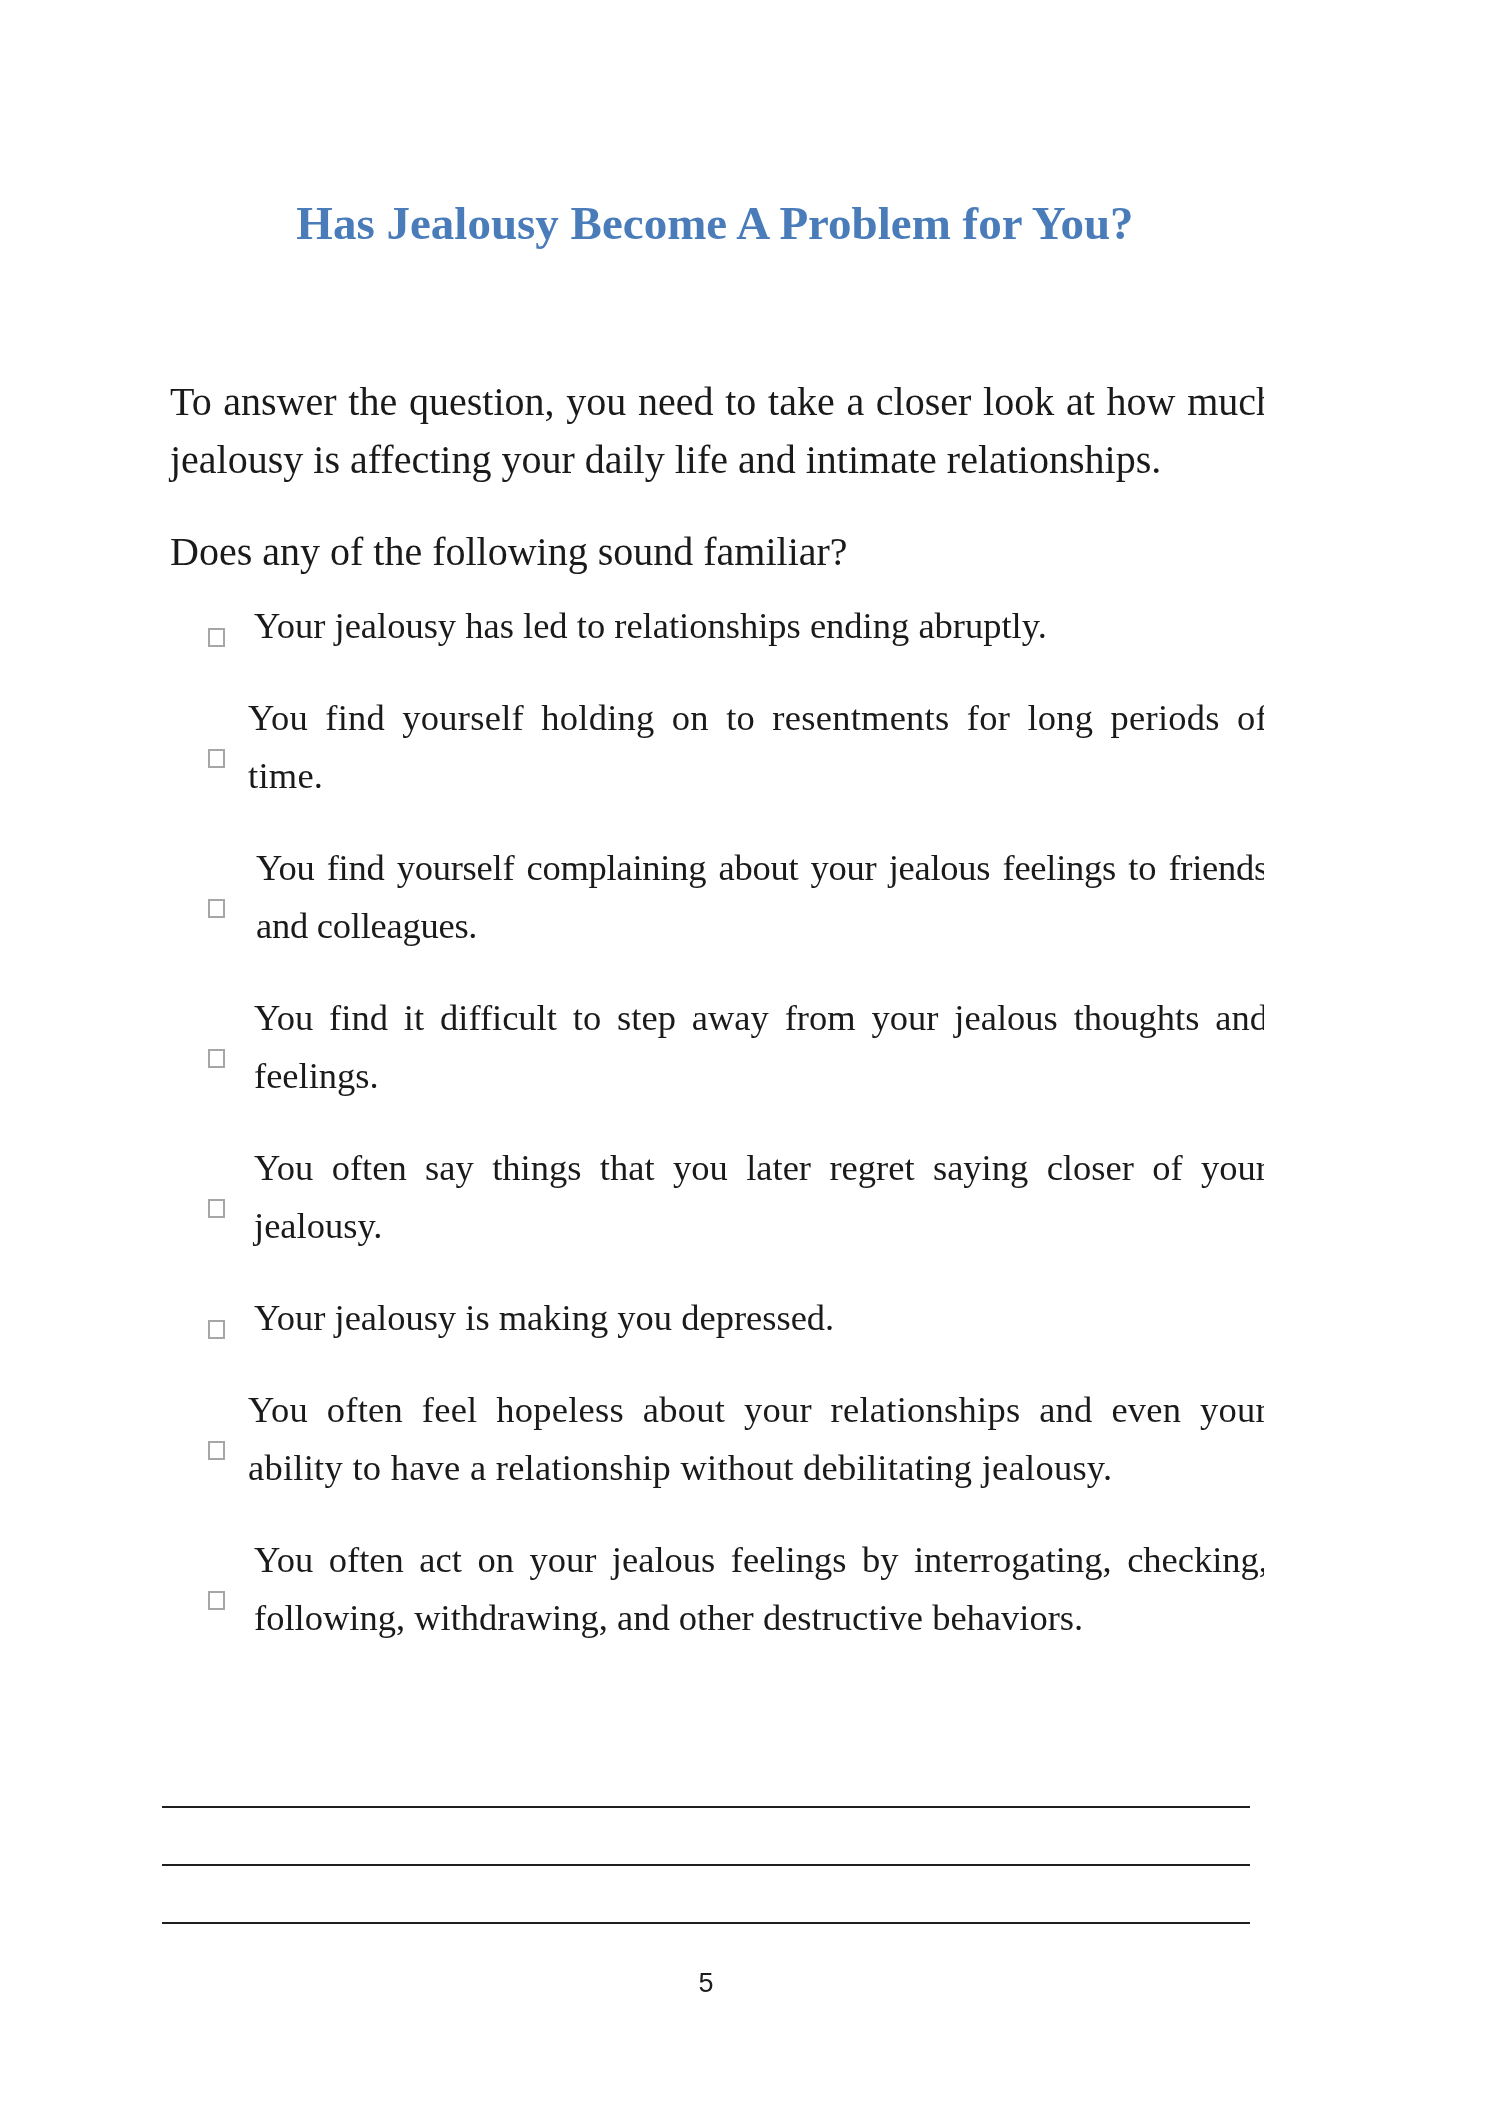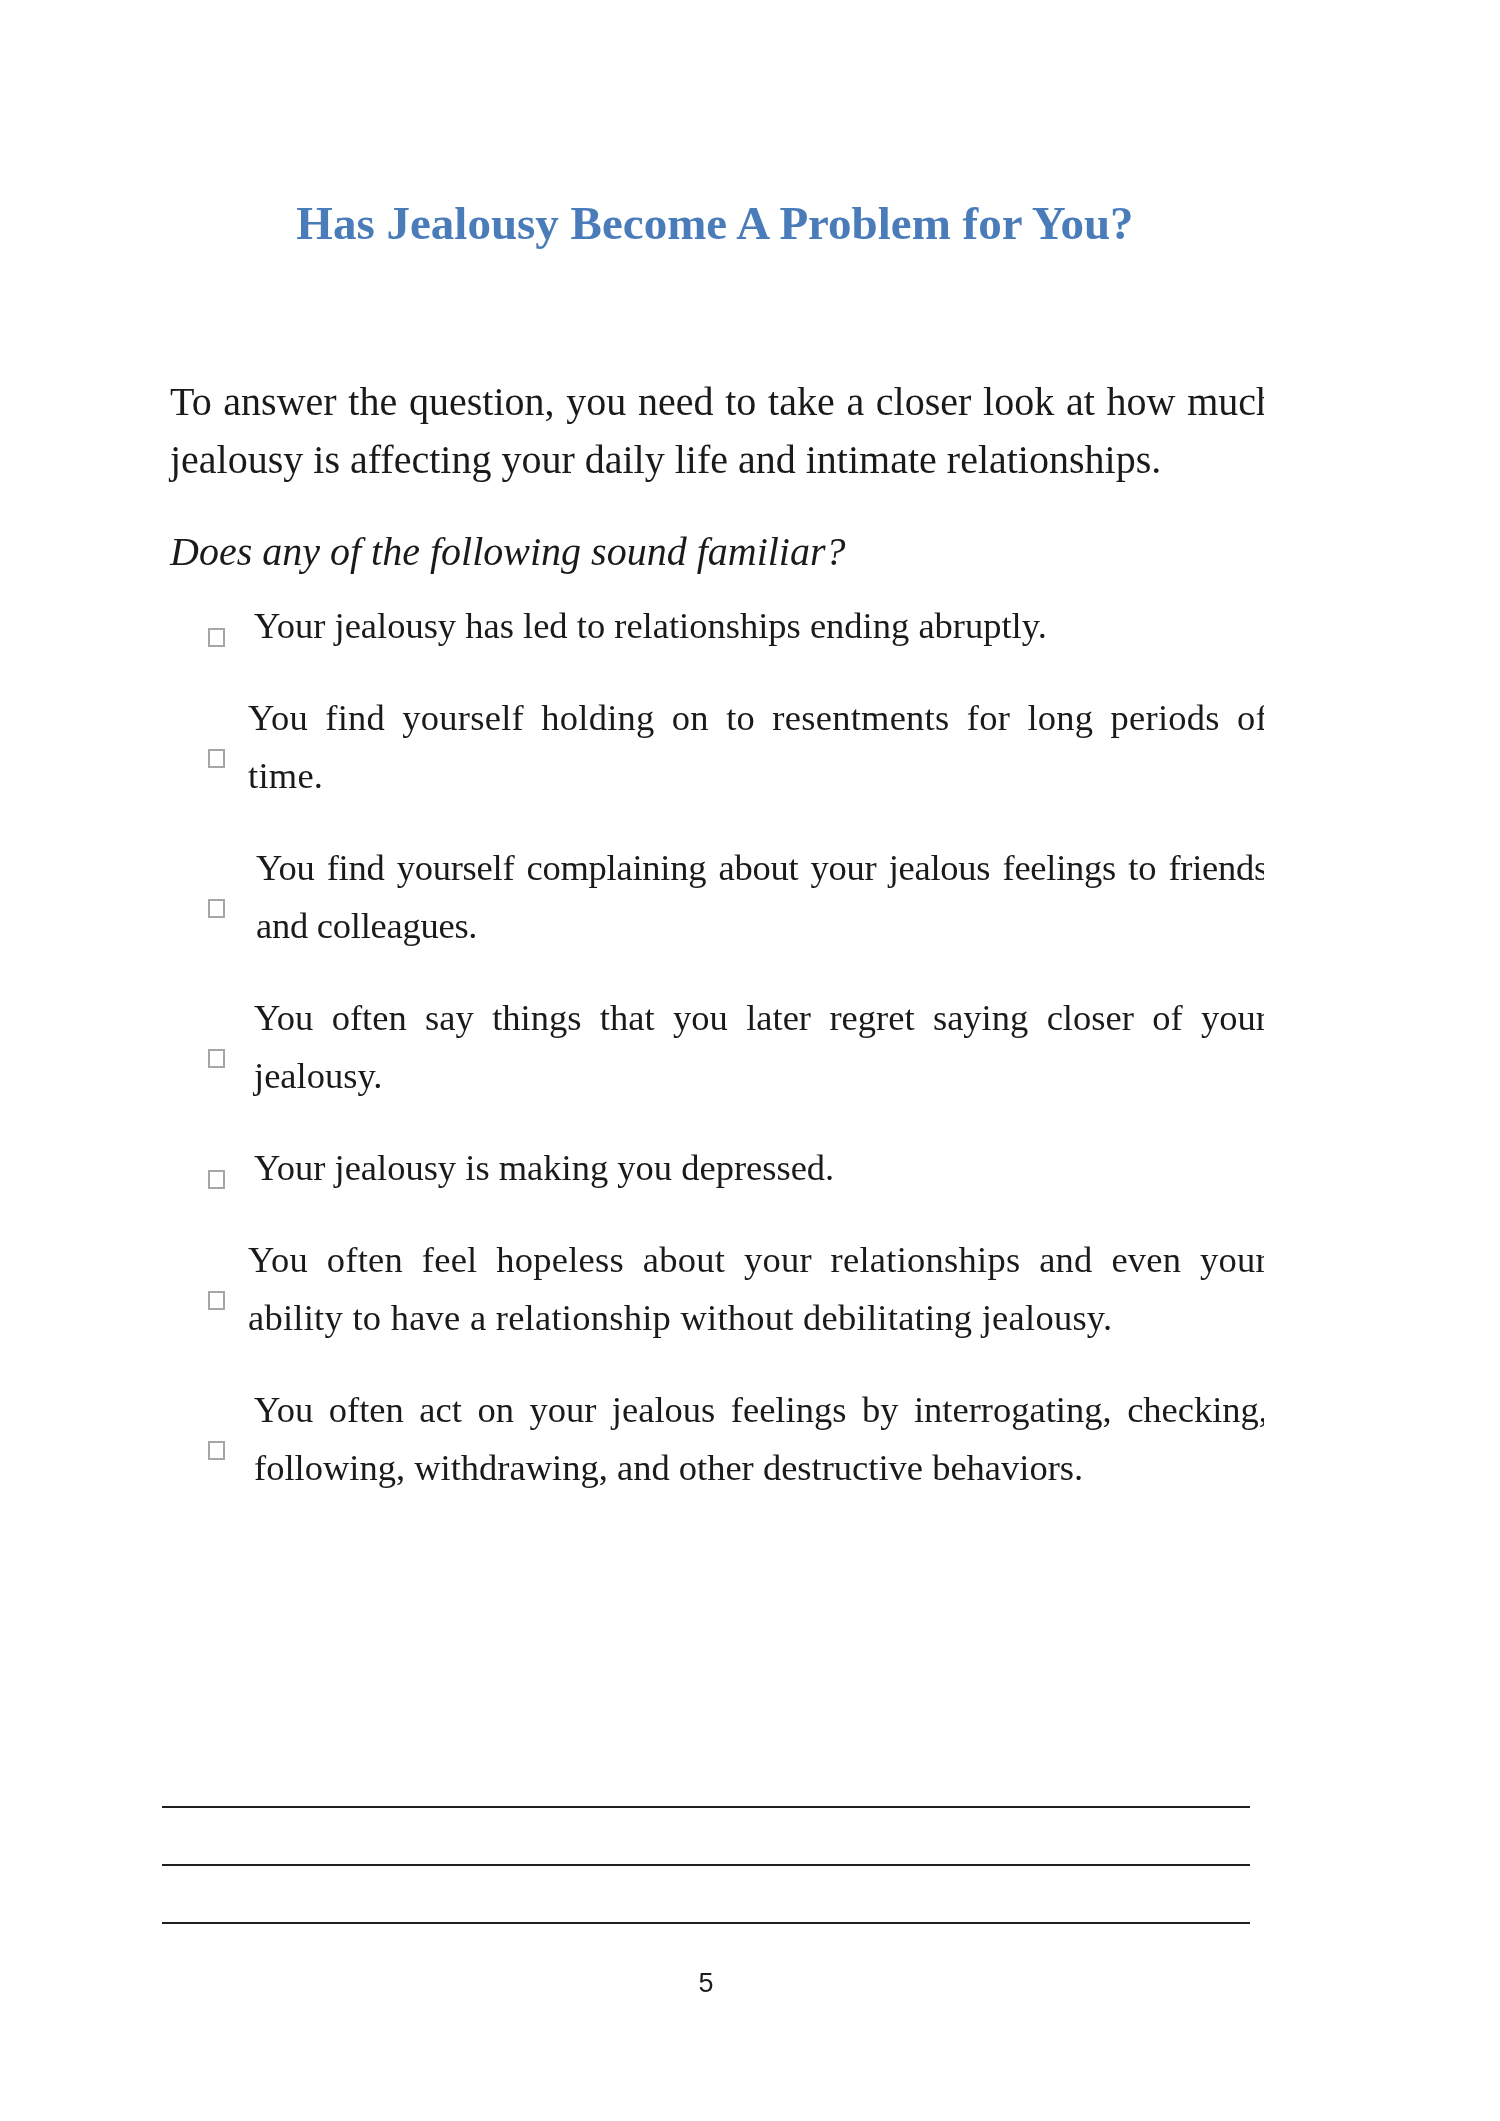--- a/index.html
+++ b/index.html
@@ -34,21 +34,21 @@
   }
   .para {
     position: absolute;
     left: 162px;
     width: 1106px;
     margin: 8px;
     font-size: 40px;
     line-height: 58px;
   }
   .intro { top: 365px; text-align: justify; }
-  .prompt { top: 515px; font-style: italic; }
+  .prompt { top: 515px; }
   .checklist {
     position: absolute;
     top: 597px;
     left: 162px;
     width: 1106px;
     margin: 0;
     padding: 0;
     list-style: none;
   }
   .check-item {
@@ -113,20 +113,24 @@
     <li class="check-item">
       <span class="checkbox"></span>
       <span class="check-text ls-wide">You find yourself holding on to resentments for long periods of time.</span>
     </li>
     <li class="check-item">
       <span class="checkbox"></span>
       <span class="check-text ls-tight">You find yourself complaining about your jealous feelings to friends and colleagues.</span>
     </li>
     <li class="check-item">
       <span class="checkbox"></span>
+      <span class="check-text">You find it difficult to step away from your jealous thoughts and feelings.</span>
+    </li>
+    <li class="check-item">
+      <span class="checkbox"></span>
       <span class="check-text">You often say things that you later regret saying closer of your jealousy.</span>
     </li>
     <li class="check-item">
       <span class="checkbox"></span>
       <span class="check-text">Your jealousy is making you depressed.</span>
     </li>
     <li class="check-item">
       <span class="checkbox"></span>
       <span class="check-text ls-wide">You often feel hopeless about your relationships and even your ability to have a relationship without debilitating jealousy.</span>
     </li>

